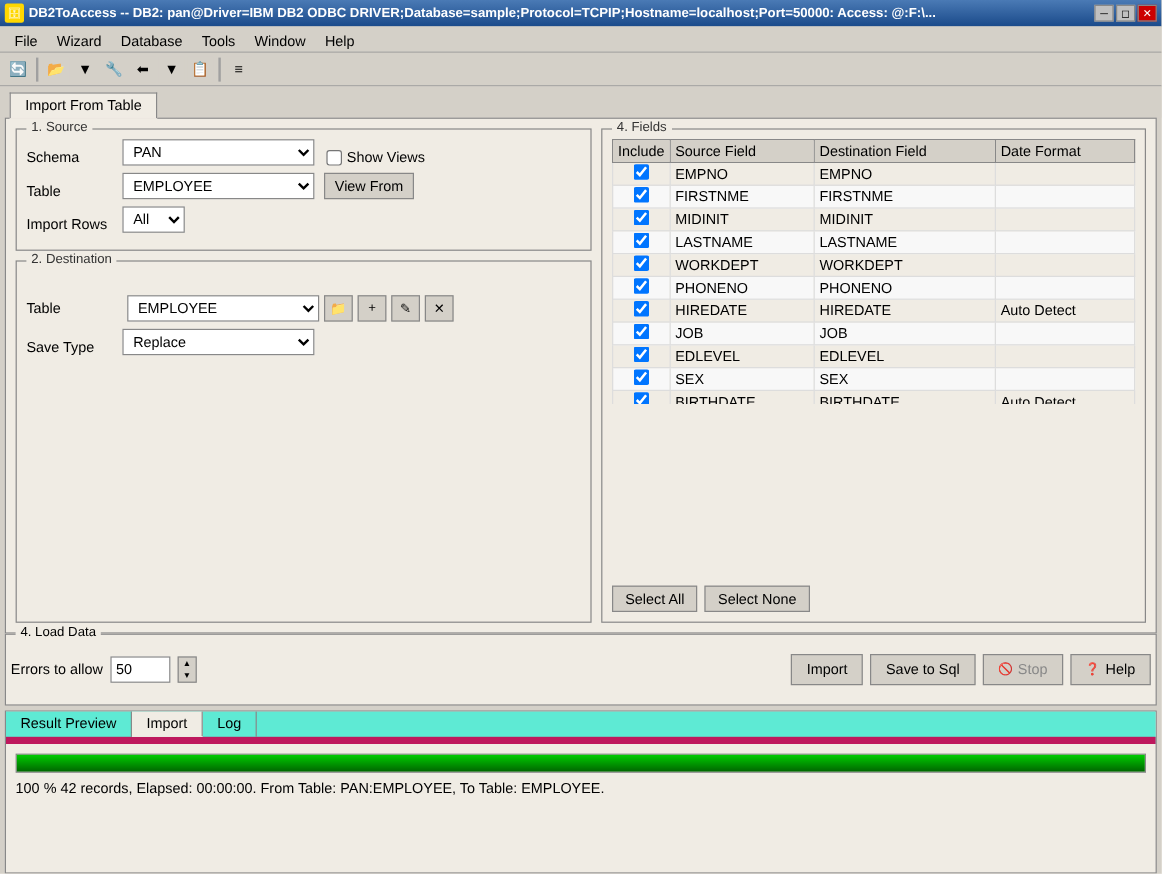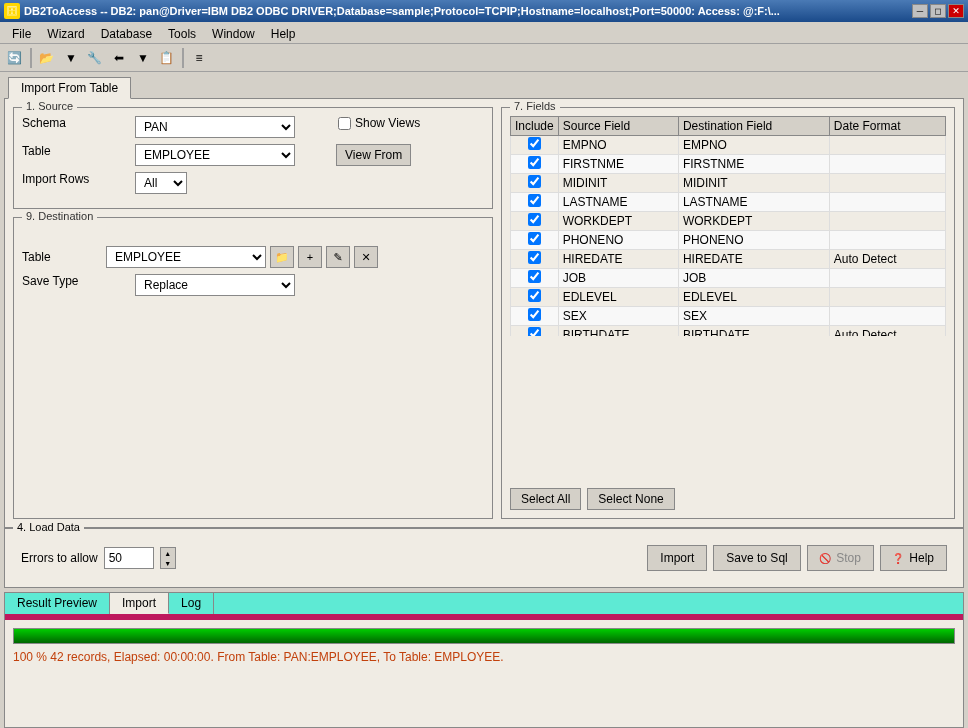--- a/index.html
+++ b/index.html
@@ -155,23 +155,22 @@
       top: -8px;
       left: 8px;
       background: #f0ece4;
       padding: 0 4px;
       font-size: 11px;
       color: #333;
     }
 
     .form-row {
       display: flex;
-      align-items: flex-start;
+      align-items: flex-end;
       margin-bottom: 6px;
-      gap: 33px;
     }
     .form-label {
       width: 80px;
       font-size: 12px;
     }
     select, input[type="text"] {
       background: white;
       border: 1px solid #888;
       height: 22px;
       font-size: 12px;
@@ -268,21 +267,21 @@
       cursor: pointer;
       font-size: 12px;
       height: 22px;
     }
 
     
     .load-section {
       border: 1px solid #888;
       background: #f0ece4;
       margin: 0 4px;
-      padding: 8px 16px;
+      padding: 8px 4px;
       position: relative;
       height: 60px;
       display: flex;
       align-items: center;
       justify-content: space-between;
     }
     .load-label {
       position: absolute;
       top: -8px;
       left: 8px;
@@ -355,21 +354,21 @@
       border: 1px solid #888;
       margin-bottom: 6px;
     }
     .progress-bar-fill {
       height: 100%;
       background: linear-gradient(to bottom, #00cc00, #006600);
     }
 
     .status-text {
       font-size: 12px;
-      color: #c2410c;
+      color: #000000;
     }
 
     .page-wrapper {
       display: flex;
       flex-direction: column;
       height: 728px;
     }
 
     .fields-inner {
       display: flex;
@@ -462,21 +461,21 @@
 
         <div class="form-row">
           <span class="form-label">Import Rows</span>
           <select class="import-rows-select">
             <option>All</option>
           </select>
         </div>
       </div>
 
       <div class="section-box dest-section">
-        <span class="section-label">9. Destination</span>
+        <span class="section-label">2. Destination</span>
 
         <div style="height: 20px;"></div>
 
         <div class="form-row dest-table-row">
           <span class="form-label">Table</span>
           <select class="dest-table-select">
             <option>EMPLOYEE</option>
           </select>
           <div class="dest-icon-btn">📁</div>
           <div class="dest-icon-btn">+</div>
@@ -488,21 +487,21 @@
           <span class="form-label">Save Type</span>
           <select class="dest-table-select">
             <option>Replace</option>
           </select>
         </div>
       </div>
 
     </div>
 
     <div class="right-panel">
-      <span class="section-label">7. Fields</span>
+      <span class="section-label">4. Fields</span>
 
       <div class="fields-inner">
         <div class="fields-scroll-area">
           <table class="fields-table">
             <thead>
               <tr>
                 <th>Include</th>
                 <th>Source Field</th>
                 <th>Destination Field</th>
                 <th>Date Format</th>

